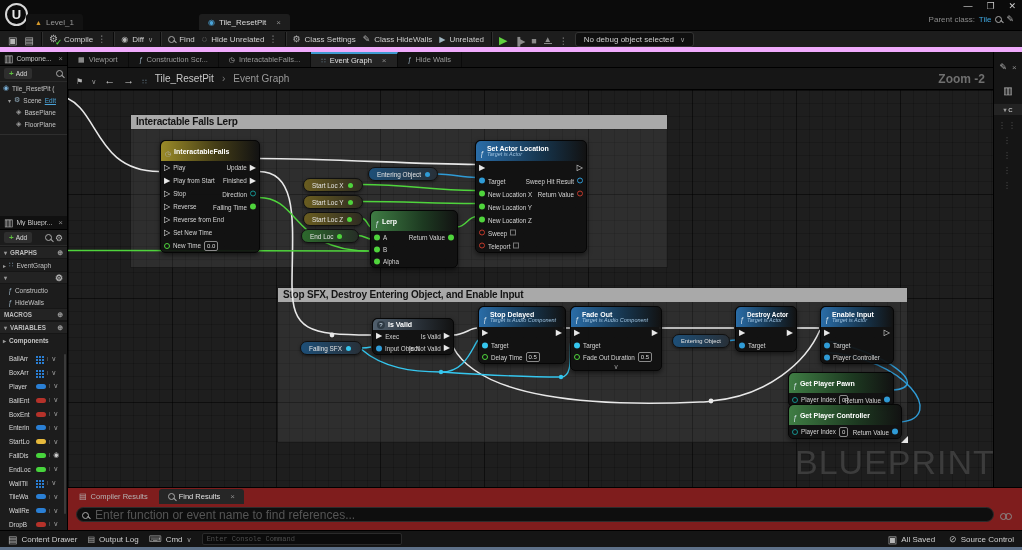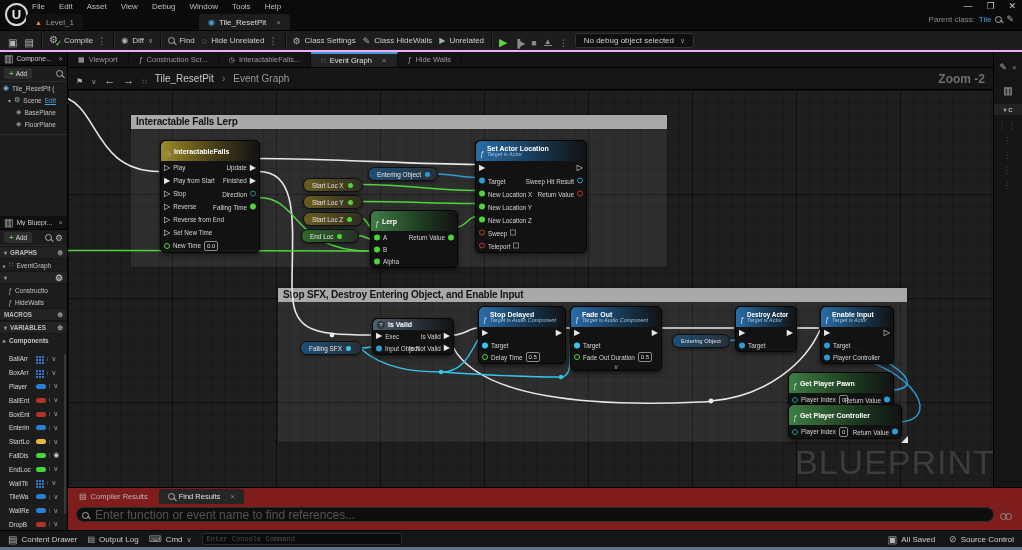--- a/index.html
+++ b/index.html
@@ -13,21 +13,21 @@
   .winctl{position:absolute;right:6px;top:1px;display:flex;gap:14px;font-size:9px;color:#cfcfcf;}
   .doc-tabs{position:absolute;left:26px;top:13px;height:17px;display:flex;align-items:flex-end;gap:4px;}
   .doc-tab{height:16px;display:flex;align-items:center;gap:4px;padding:0 9px;font-size:8px;color:#9a9a9a;background:#121212;border-radius:3px 3px 0 0;}
   .doc-tab.active{background:#1d1d1d;color:#dcdcdc;margin-left:112px;}
   .i-level::before{content:"▲";color:#d79a2b;font-size:7px;}
   .i-bp::before{content:"◉";color:#4aa3d8;font-size:8px;}
   .tab-x{color:#8a8a8a;font-size:8px;margin-left:6px;}
   .parentclass{position:absolute;right:8px;top:14px;display:flex;align-items:center;gap:4px;font-size:8px;color:#8a8a8a;}
   .pc-val{color:#3fa7e0;}
   
-  .toolbar{position:absolute;left:0;top:30px;width:1022px;height:22px;background:#1d1d1d;border-top:1px solid #000;border-bottom:2px solid #f0abfc;display:flex;align-items:center;gap:7px;padding:0 8px;z-index:20;}
+  .toolbar{position:absolute;left:0;top:30px;width:1022px;height:22px;background:#1d1d1d;border-top:1px solid #000;border-bottom:5px solid #f0abfc;display:flex;align-items:center;gap:7px;padding:0 8px;z-index:20;}
   .tbtn{display:flex;align-items:center;gap:4px;font-size:8px;color:#cfcfcf;}
   .sep{width:1px;height:14px;background:#0a0a0a;box-shadow:1px 0 0 #2f2f2f;}
   .i-gear::before{content:"⚙";font-size:9px;color:#b5b5b5;}
   .i-pencil::before{content:"✎";font-size:9px;color:#b5b5b5;}
   .i-dots::before{content:"⋮";font-size:9px;color:#9a9a9a;}
   .i-chev::before{content:"∨";font-size:7px;color:#9a9a9a;}
   .i-save::before{content:"▣";font-size:10px;color:#b5b5b5;}
   .i-folder::before{content:"▤";font-size:10px;color:#b5b5b5;}
   .i-compile{position:relative;width:11px;height:11px;}
   .i-compile::before{content:"⚙";font-size:10px;color:#b5b5b5;position:absolute;left:0;top:-1px;}
@@ -155,31 +155,20 @@
   .i-slash::before{content:"⊘";font-size:9px;color:#b5b5b5;}
   .bottomline{position:absolute;left:0;top:547px;width:1022px;height:3px;background:#5e7189;z-index:21;}
 </style>
 </head>
 <body>
 
 <div class="app">
 
   <div class="titlebar">
     <div class="logo">U</div>
-    <div class="menus">
-
-    <span class="menu-item">File</span>
-        <span class="menu-item">Edit</span>
-        <span class="menu-item">Asset</span>
-        <span class="menu-item">View</span>
-        <span class="menu-item">Debug</span>
-        <span class="menu-item">Window</span>
-        <span class="menu-item">Tools</span>
-        <span class="menu-item">Help</span>
-      </div>
     <div class="winctl">
       <span>—</span>
       <span>❐</span>
       <span>✕</span>
     </div>
     <div class="doc-tabs">
       <div class="doc-tab">
         <span class="i-level"></span>
         <span>Level_1</span>
       </div>

